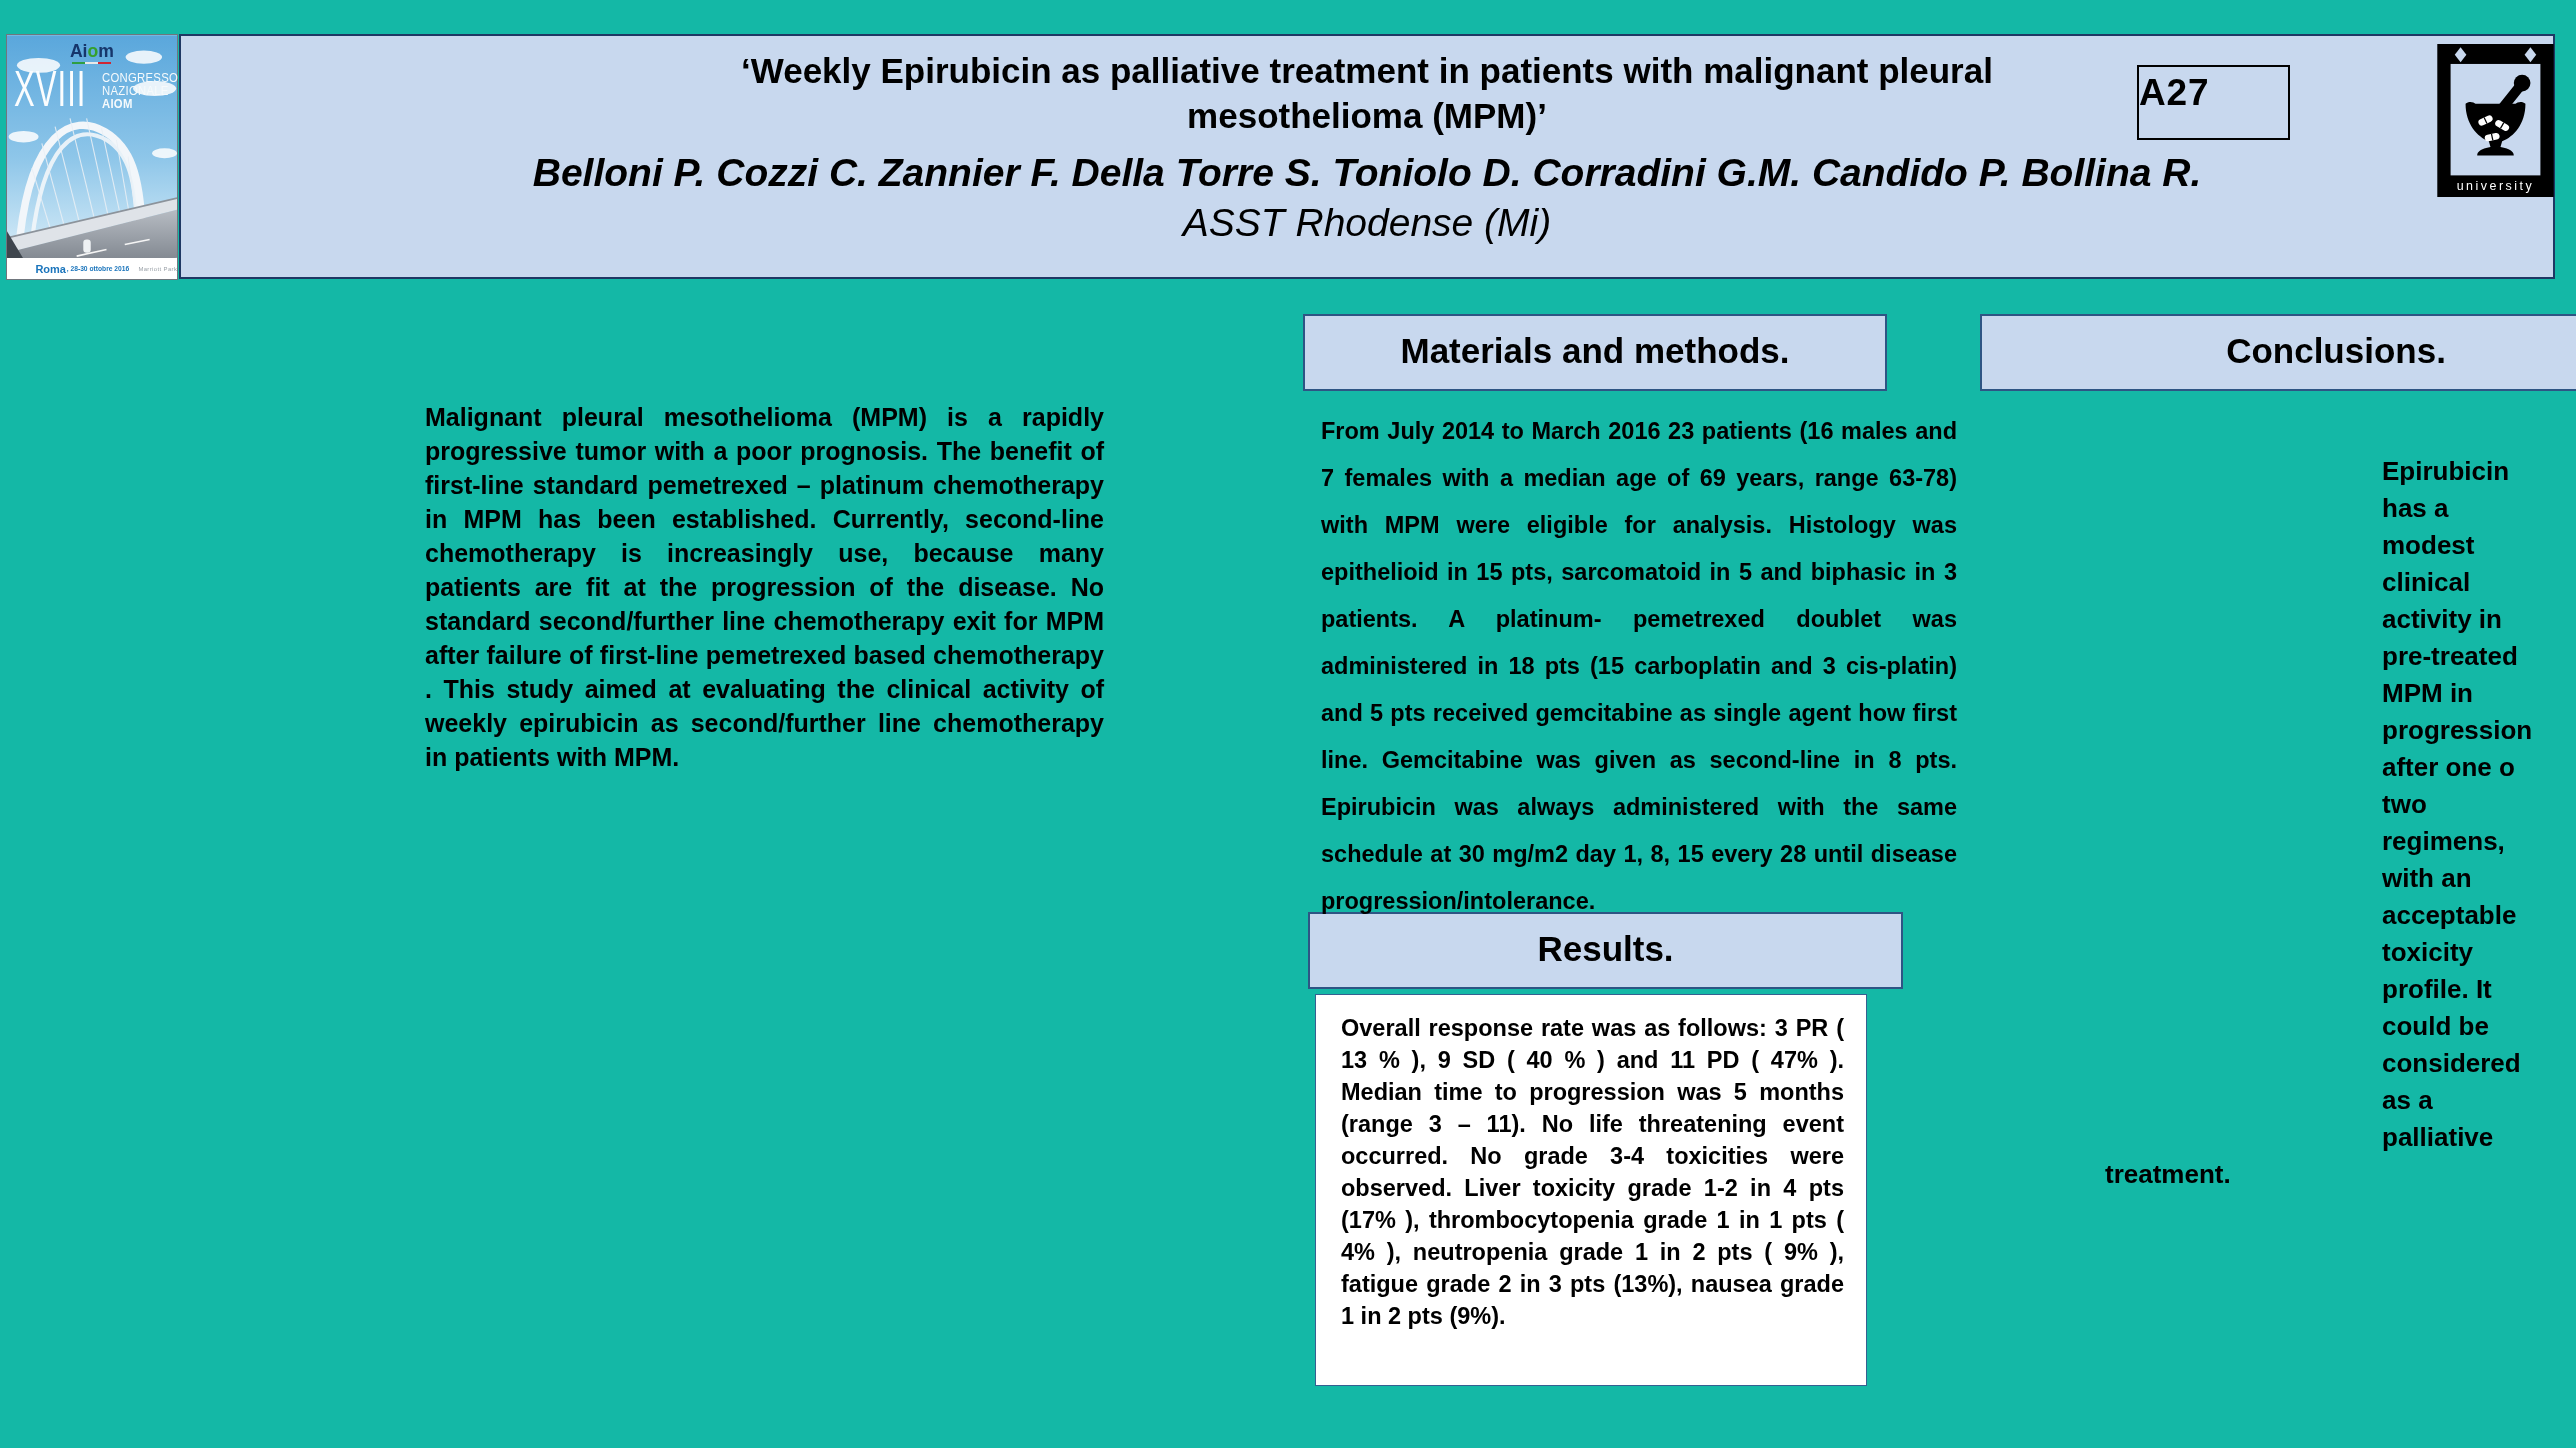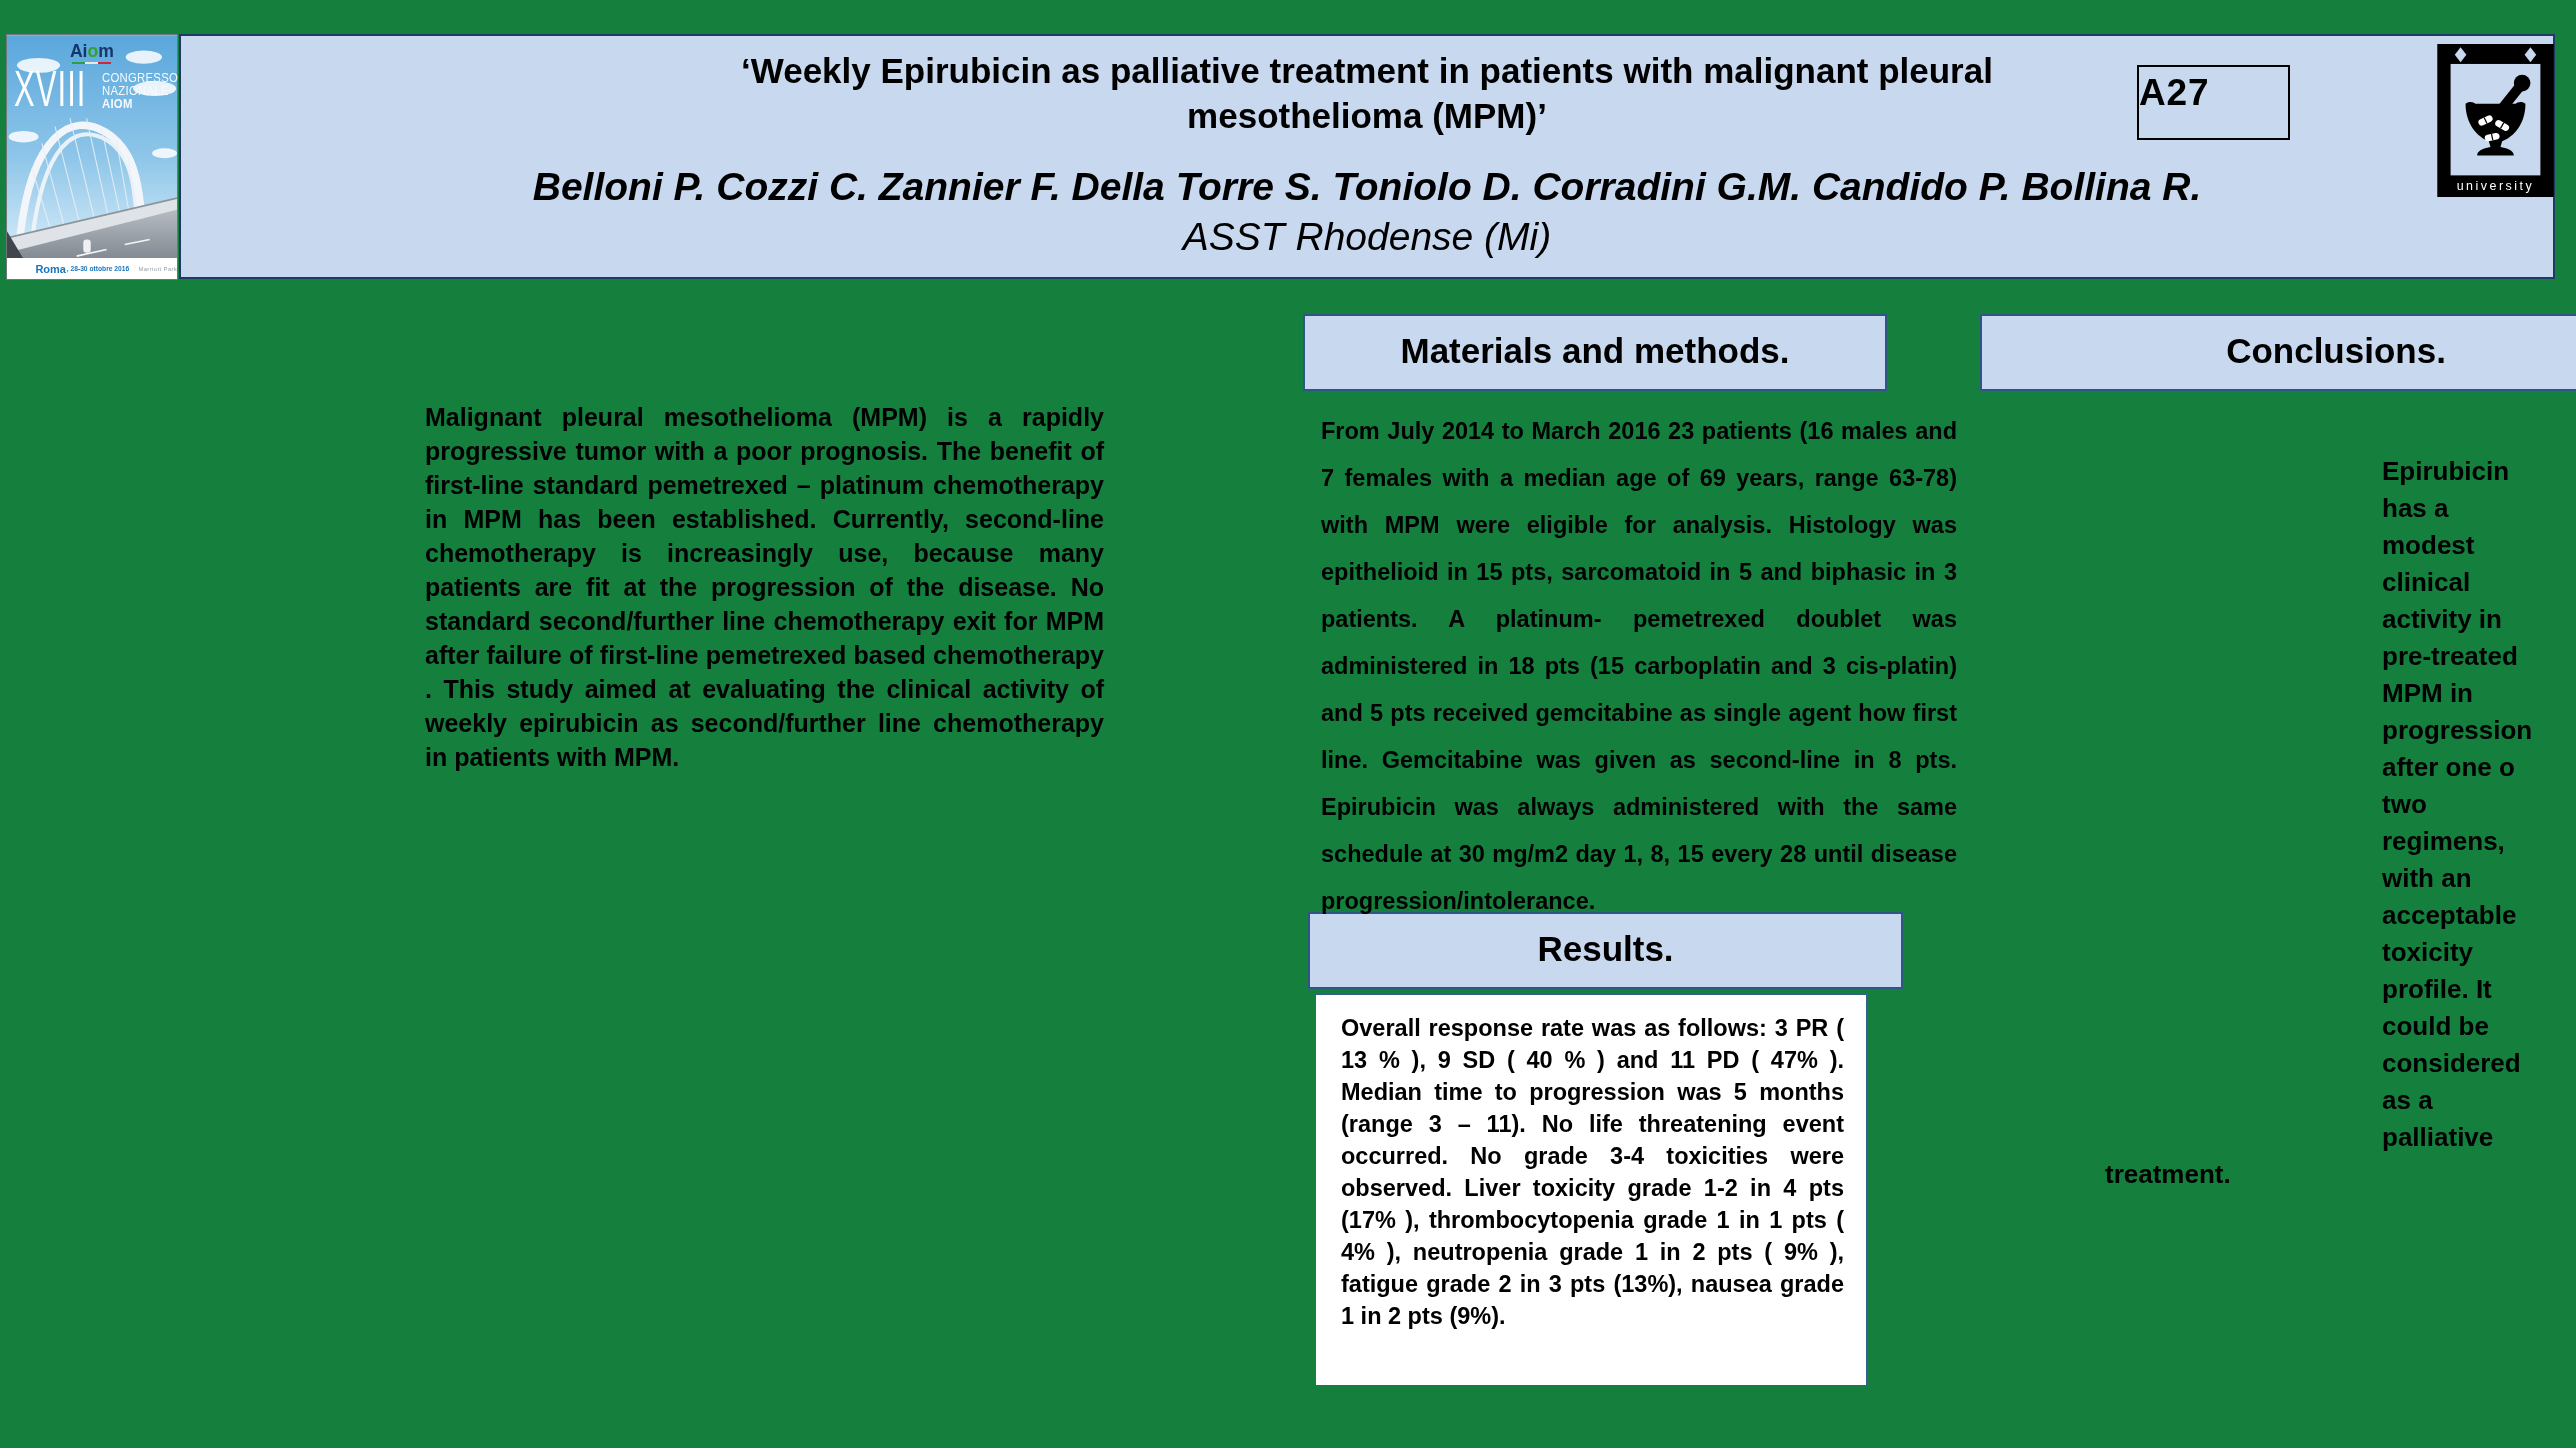--- a/index.html
+++ b/index.html
@@ -2,21 +2,21 @@
 <html lang="en" style="--panel_fill: #c8d8ee; --header_border: #1f3864; --section_border: #2e5584; --results_box_border: #365f91; --text: #000000;font-size:13.4px"><head>
 <meta charset="utf-8">
 <style>
   :root{
     --panel_fill:#c8d8ee; --header_border:#1f3864; --section_border:#2e5584;
     --results_box_border:#365f91; --text:#000000;
   }
   *{box-sizing:border-box;margin:0;padding:0;}
   html,body{background:#fff;}
   body{font-family:"Liberation Sans",sans-serif;color:var(--text);}
-  .stage{position:relative;width:2576px;height:1448px;background:#15803d;overflow:hidden;}
+  .stage{position:relative;width:2576px;height:1448px;background:#14b8a6;overflow:hidden;}
 
   
   .congress-poster{position:absolute;left:5.9px;top:34px;width:172px;height:246px;border:0.8px solid #70767d;background:#8ec6e9;}
   .congress-poster svg.bridge{position:absolute;inset:0;width:100%;height:100%;}
   .aiom-logo{position:absolute;top:7.5px;left:0;width:100%;text-align:center;line-height:1;}
   .aiom-word{font-weight:bold;font-size:17.6px;color:#16366b;letter-spacing:0;}
   .aiom-word .aiom-o{color:#35a02c;}
   .aiom-flagbar{display:block;margin:1.7px auto 0;width:39px;height:2.5px;
     background:linear-gradient(90deg,#2f9e41 0 33%,#e8e8e8 33% 66%,#cf2734 66% 100%);}
   .poster-numeral{position:absolute;left:6.7px;top:28.5px;font-size:50px;font-weight:400;color:#fbfdfe;
@@ -28,21 +28,21 @@
     display:flex;align-items:center;padding-left:28.5px;white-space:nowrap;}
   .strip-city{color:#1b75bc;font-weight:bold;font-size:11px;}
   .strip-date{color:#1b75bc;font-weight:bold;font-size:6.7px;margin-left:0.8px;}
   .strip-divider{display:inline-block;width:0.8px;height:11.7px;background:#b9bfc6;margin:0 4.2px 0 5px;}
   .strip-venue{color:#9aa1a8;font-size:5.9px;letter-spacing:0.4px;}
 
   
   .header-box{position:absolute;left:179px;top:34px;width:2376px;height:245px;
     background:var(--panel_fill);border:2.5px solid var(--header_border);padding-top:11.7px;text-align:center;}
   .title-line{font-size:35px;font-weight:bold;line-height:45px;}
-  .authors-line{font-size:39px;font-weight:bold;font-style:italic;line-height:50px;margin-top:24px;}
+  .authors-line{font-size:39px;font-weight:bold;font-style:italic;line-height:50px;margin-top:10px;}
   .affiliation-line{font-size:39px;font-weight:normal;font-style:italic;line-height:50px;}
   .code-badge{position:absolute;left:1956px;top:29px;width:153px;height:75px;background:var(--panel_fill);
     border:2.5px solid #000;font-size:37px;font-weight:bold;line-height:52px;text-align:left;letter-spacing:0.8px;}
   .uni-logo{position:absolute;left:2256px;top:7.5px;width:117px;height:153px;}
   .uni-logo text{font-family:"Liberation Sans",sans-serif;}
 
   
   .bar{position:absolute;height:77px;background:var(--panel_fill);border:2.5px solid var(--section_border);
     font-size:35px;font-weight:bold;text-align:center;line-height:70px;}
   .bar-intro{left:1.7px;top:314px;width:1223px;}

